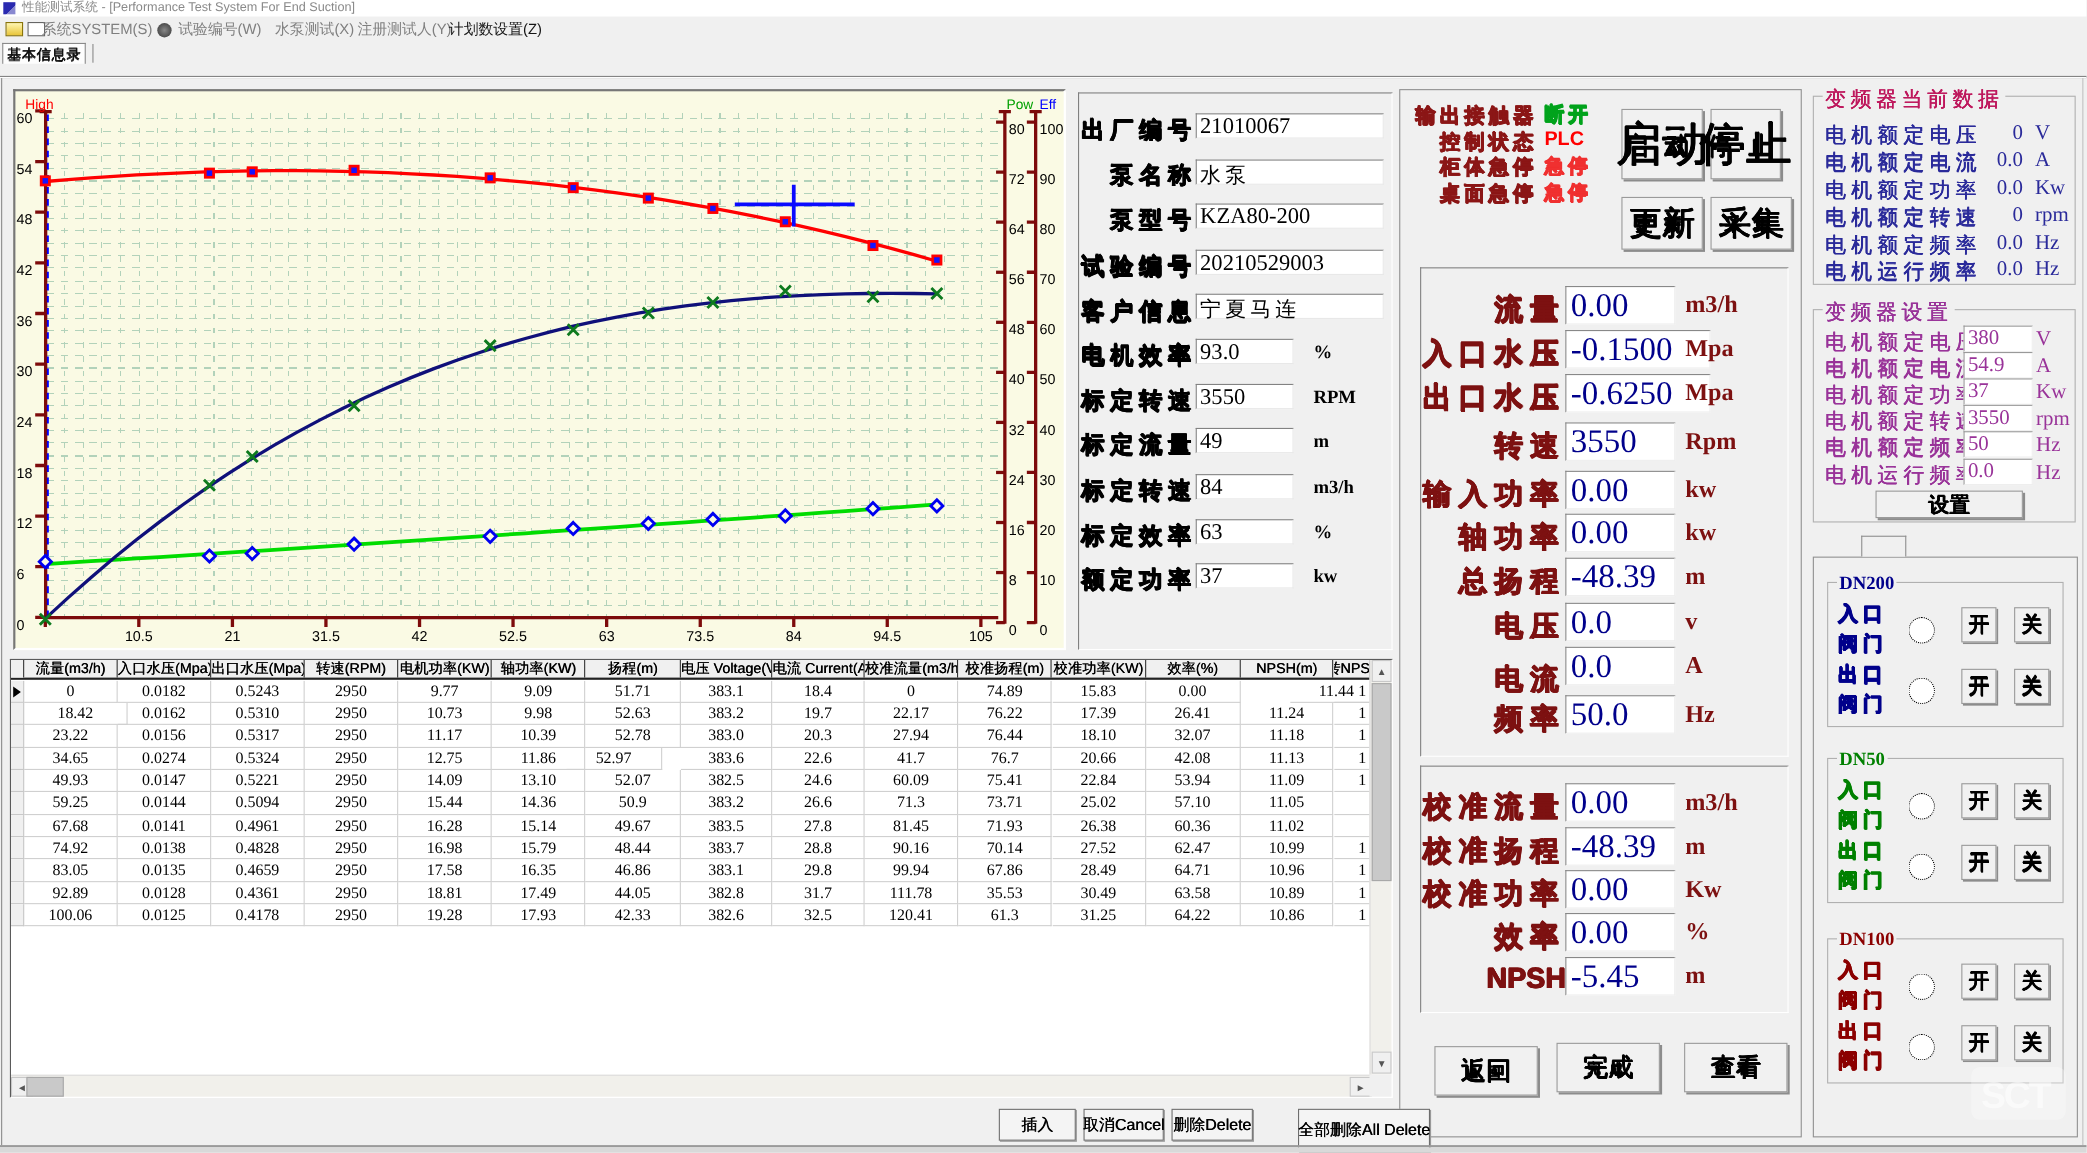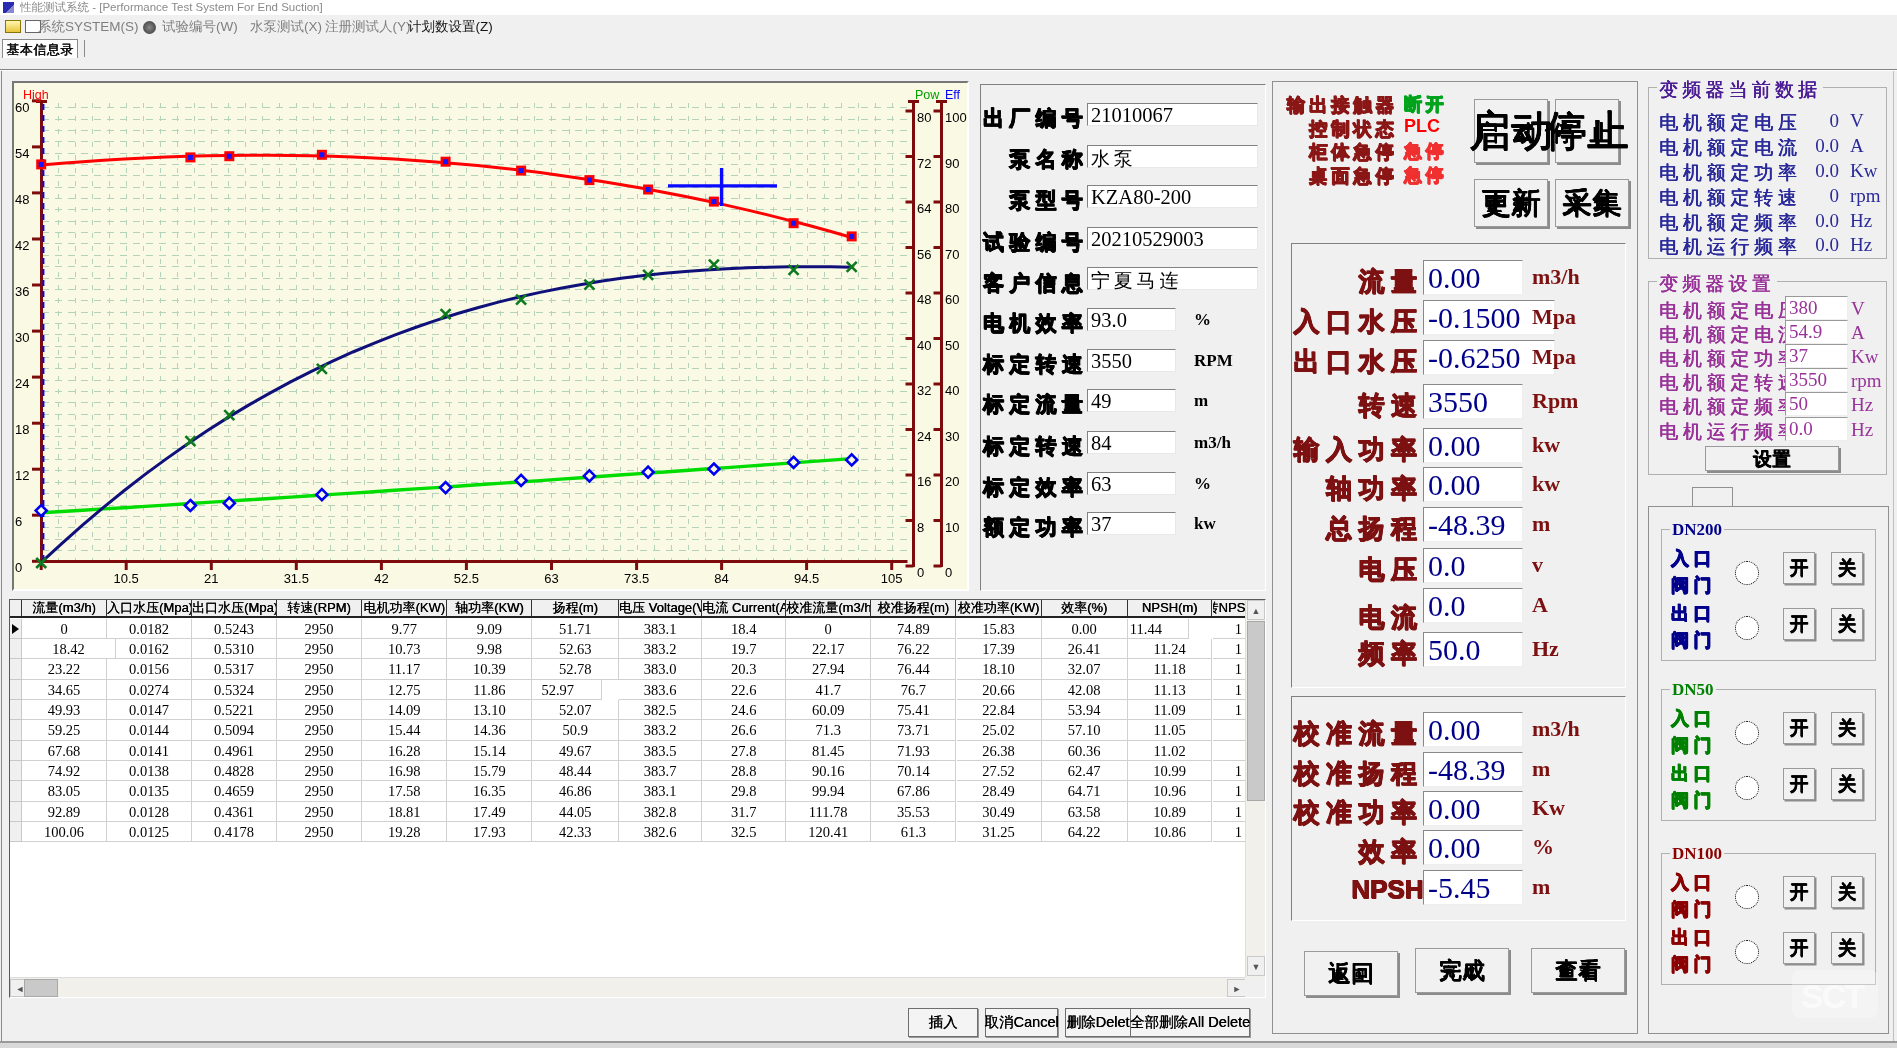--- a/index.html
+++ b/index.html
@@ -434,21 +434,21 @@
       <span class="btxt">返回<span class="binner" style="left:4.0px;font-size:12px;letter-spacing:8.2px;">返回</span></span>
     </div>
 <div class="bigbtn tk" style="left:142px;top:866px;width:94px;height:45px;font-size:23px">
       <span class="btxt">完成<span class="binner" style="left:4.0px;font-size:12px;letter-spacing:8.2px;">完成</span></span>
     </div>
 <div class="bigbtn tk" style="left:258px;top:866px;width:94px;height:45px;font-size:23px">
       <span class="btxt">查看<span class="binner" style="left:4.0px;font-size:12px;letter-spacing:8.2px;">查看</span></span>
     </div>
 </div>
 <div class="gbox" style="left:1648px;top:87px;width:239px;height:172px">
-    <span class="gleg tk3" style="color:#4c1d95">变频器当前数据</span>
+    <span class="gleg tk3" style="color:#be185d">变频器当前数据</span>
 <div class="g1lab ls tk3" style="top:22px">电机额定电压</div>
     <div class="g1val" style="top:22px">0</div>
     <div class="g1unit" style="top:22px">V</div>
 <div class="g1lab ls tk3" style="top:47px">电机额定电流</div>
     <div class="g1val" style="top:47px">0.0</div>
     <div class="g1unit" style="top:47px">A</div>
 <div class="g1lab ls tk3" style="top:72px">电机额定功率</div>
     <div class="g1val" style="top:72px">0.0</div>
     <div class="g1unit" style="top:72px">Kw</div>
 <div class="g1lab ls tk3" style="top:97px">电机额定转速</div>
@@ -551,21 +551,21 @@
       <div class="td" style="left:267.0px;width:85px">2950</div>
       <div class="td" style="left:352.0px;width:85.4px">9.77</div>
       <div class="td" style="left:437.4px;width:85px">9.09</div>
       <div class="td" style="left:522.4px;width:86.6px">51.71</div>
       <div class="td" style="left:609.0px;width:83.2px">383.1</div>
       <div class="td" style="left:692.2px;width:84px">18.4</div>
       <div class="td" style="left:776.2px;width:85px">0</div>
       <div class="td" style="left:861.2px;width:85.3px">74.89</div>
       <div class="td" style="left:946.5px;width:85px">15.83</div>
       <div class="td" style="left:1031.5px;width:86.3px">0.00</div>
-      <div class="td" style="left:1094px;width:84.7px">11.44</div>
+      <div class="td" style="left:1163px;width:84.7px">11.44</div>
       <div class="td" style="left:1202.5px;width:33.5px;text-align:right;padding-right:3px">1</div>
     </div>
 <div class="tr" style="top:38.9px">
       <div class="sel"></div>
       <div class="td" style="left:12.0px;width:94px">18.42</div>
       <div class="td" style="left:97.0px;width:85px">0.0162</div>
       <div class="td" style="left:182.0px;width:85px">0.5310</div>
       <div class="td" style="left:267.0px;width:85px">2950</div>
       <div class="td" style="left:352.0px;width:85.4px">10.73</div>
       <div class="td" style="left:437.4px;width:85px">9.98</div>
@@ -749,16 +749,16 @@
  <div class="hsb">
       <div class="sbbtn2" style="left:0">◄</div>
       <div class="hthumb"></div>
       <div class="sbbtn2" style="right:0">►</div>
     </div>
  <div class="corner"></div>
 </div>
 <div class="botbtn tk2" style="left:908px;top:1008px;width:70px;height:29px">插入</div>
 <div class="botbtn tk2" style="left:985px;top:1008px;width:73px;height:29px">取消Cancel</div>
 <div class="botbtn tk2" style="left:1065px;top:1008px;width:74px;height:29px">删除Delete</div>
-<div class="botbtn tk2" style="left:1130px;top:1008px;width:120px;height:29px">全部删除All Delete</div>
+<div class="botbtn tk2" style="left:1180px;top:1008px;width:120px;height:39px">全部删除All Delete</div>
 <div class="abs" style="left:1px;top:71px;width:1px;height:970px;background:#8a8a8a"></div>
 <div class="abs" style="left:1893px;top:71px;width:1px;height:970px;background:#c0c0c0"></div>
 <div class="abs" style="left:0;top:1041px;width:1897px;height:2px;background:#9a9a9a"></div>
 <div class="abs" style="left:0;top:1043px;width:1897px;height:5px;background:#d9d9d9"></div>
 </body></html>

